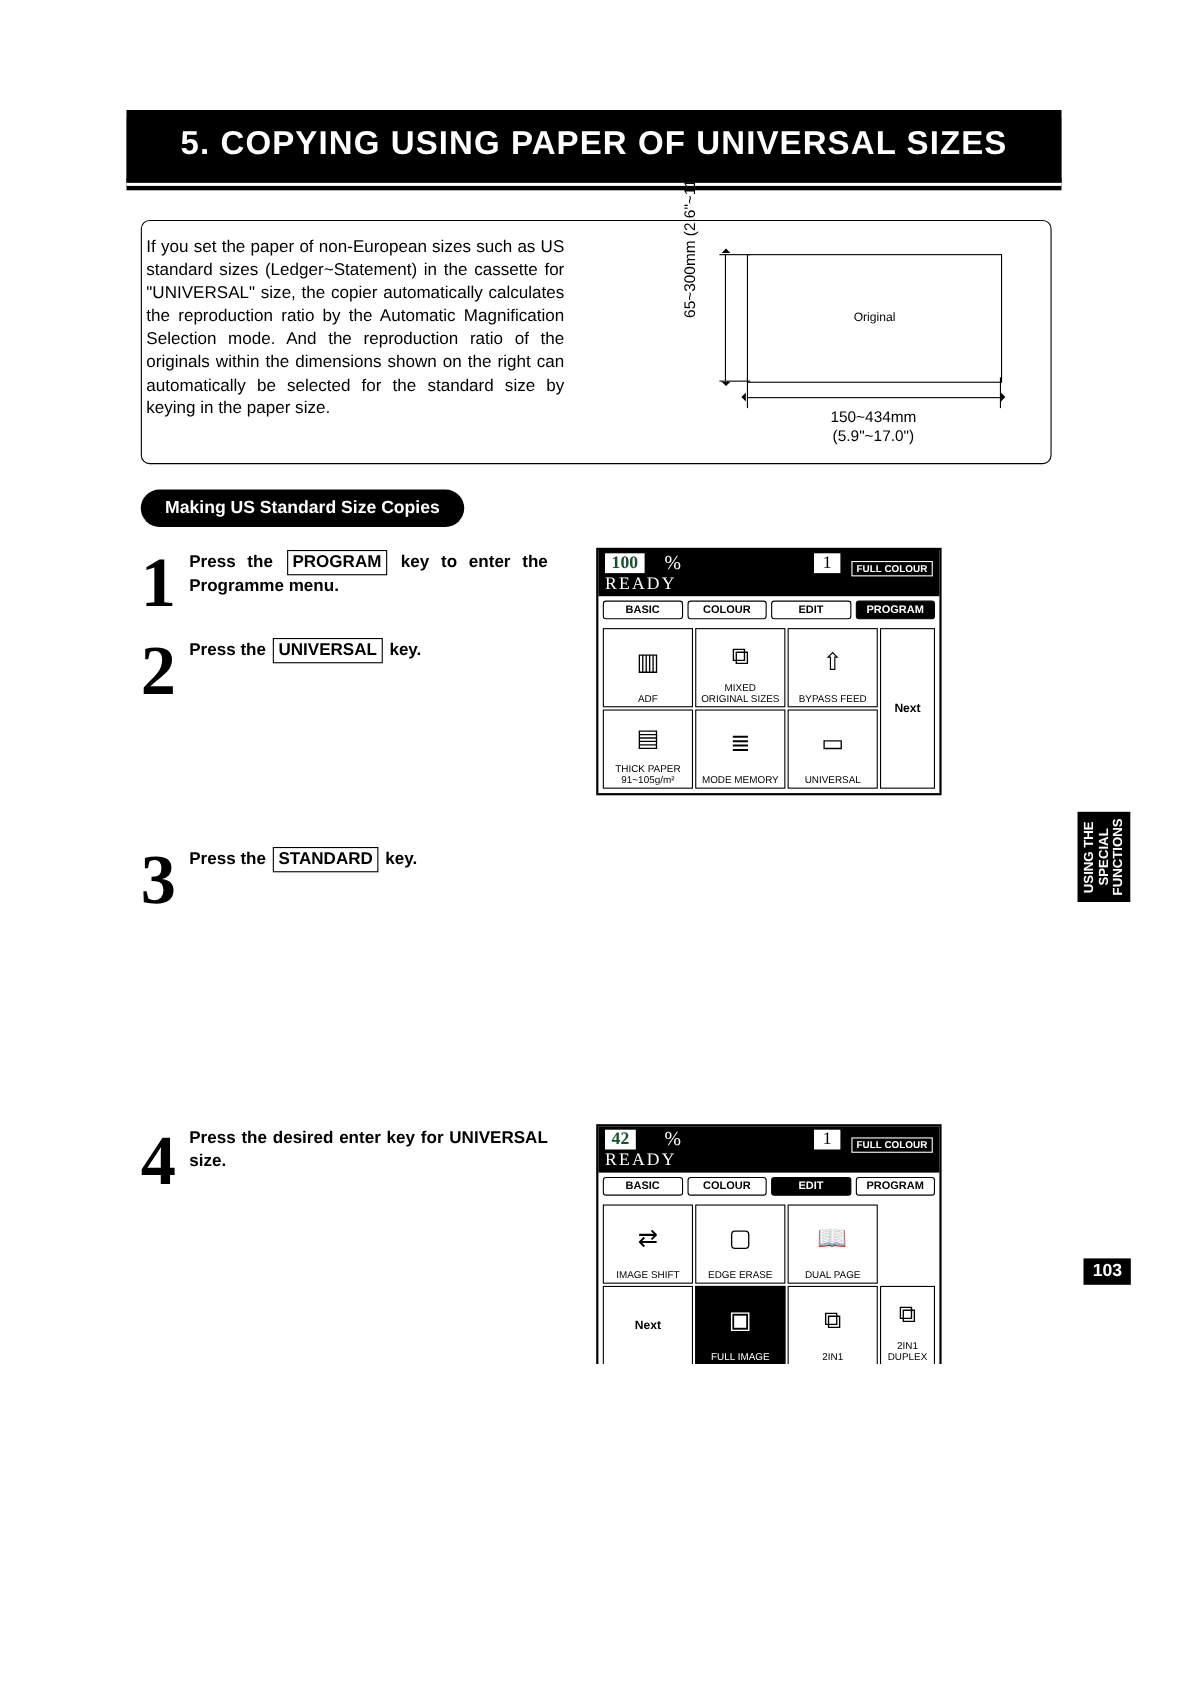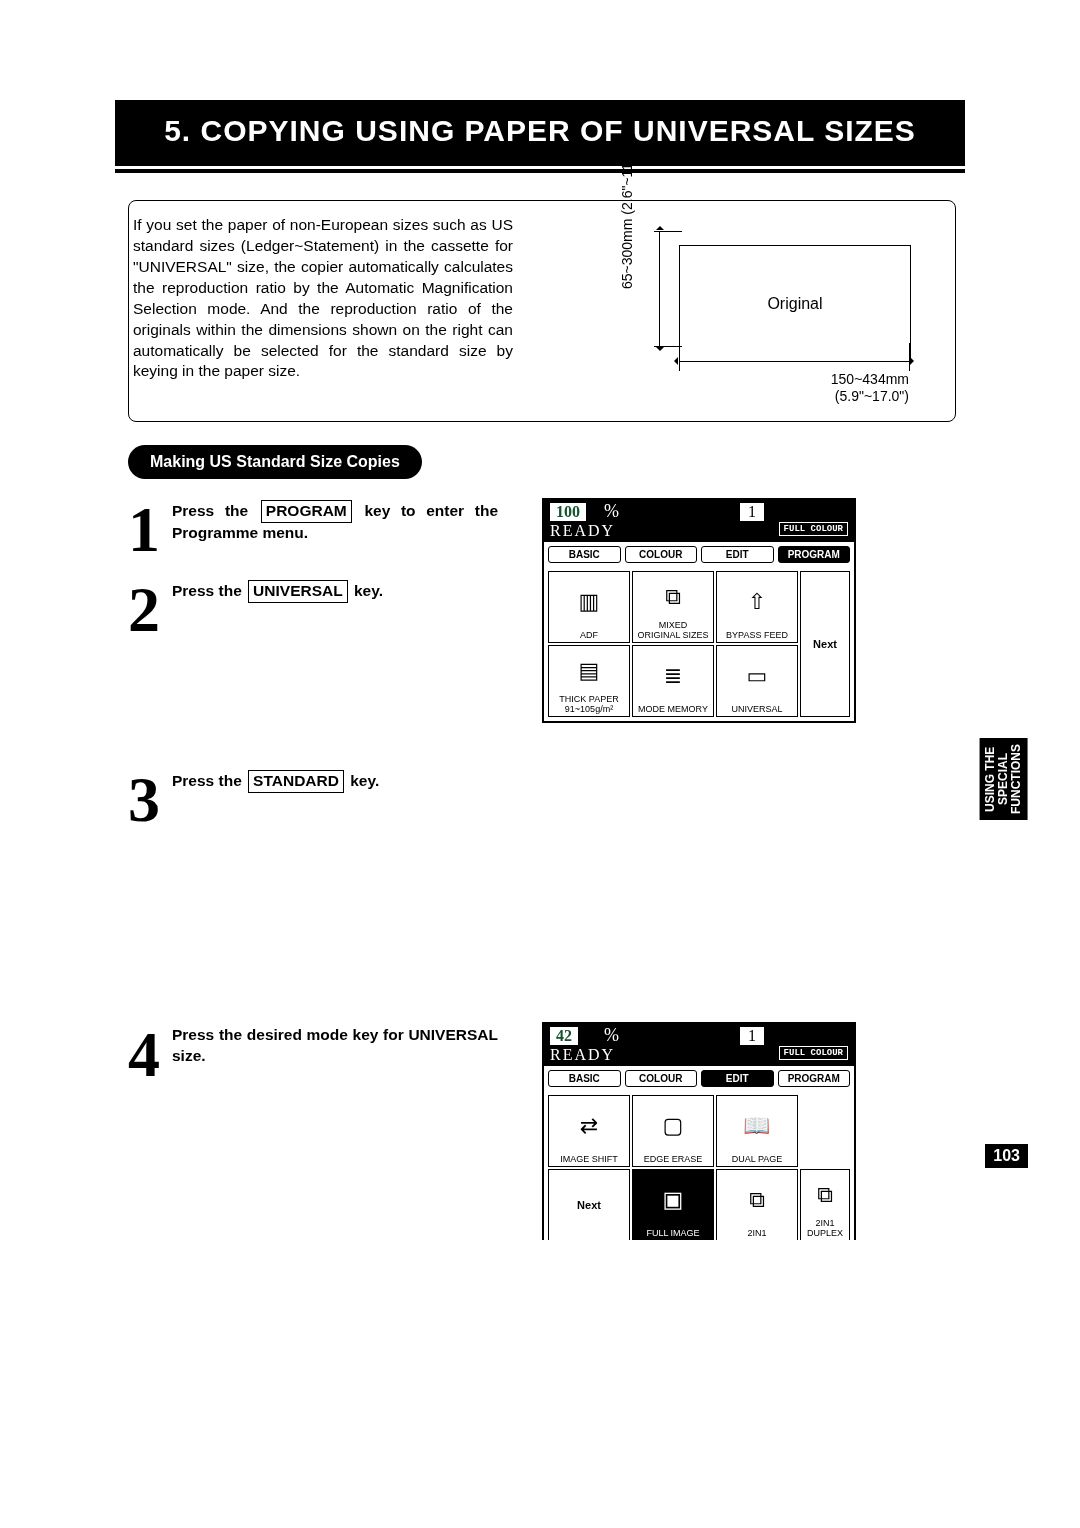--- a/index.html
+++ b/index.html
@@ -52,25 +52,25 @@
   .diagram {
     position: absolute;
     left: 430px;
     top: 20px;
     width: 370px;
     height: 190px;
   }
   .orig-rect {
     position: absolute;
     left: 120px;
-    top: 24px;
+    top: 10px;
     width: 230px;
     height: 115px;
     border: 1px solid #000;
-    font-size: 16px;
+    font-size: 11px;
     text-align: center;
     line-height: 115px;
   }
   .dim-v {
     position: absolute;
     left: 100px;
     top: 10px;
     width: 1px;
     height: 115px;
     border-left: 1px solid #000;
@@ -118,21 +118,21 @@
   .dim-h-tick1, .dim-h-tick2 {
     position: absolute; top: 122px; width: 1px; height: 28px; background: #000;
   }
   .dim-h-tick1 { left: 120px; }
   .dim-h-tick2 { left: 350px; }
   .dim-h-label {
     position: absolute;
     left: 120px;
     top: 150px;
     width: 230px;
-    text-align: right;
+    text-align: center;
     font-size: 14px;
     line-height: 1.2;
   }
 
   .section-pill {
     position: absolute;
     left: 128px;
     top: 445px;
     background: #000;
     color: #fff;
@@ -205,23 +205,23 @@
     position: absolute;
     right: 90px;
     top: 3px;
     background: #fff;
     color:#000;
     padding:0 8px;
     font-size:16px;
     font-family:"Times New Roman",serif;
   }
   .fullc {
-    position:absolute; right:6px; top:22px;
+    position:absolute; right:6px; top:10px;
     border:1px solid #fff; padding:1px 4px; font-size:9px; font-weight:bold;
-    font-family: Liberation Mono, monospace;
+    font-family: Liberation Sans, sans-serif;
     margin-left: 38px;
   }
   .ready {
     position:absolute; left:6px; top:22px; font-size:16px;
     font-family:"Times New Roman",serif; letter-spacing:2px;
   }
   .tabs {
     display:flex; gap:4px; padding:4px;justify-content:flex-end;
   }
   .tab {
@@ -340,21 +340,21 @@
     <div class="step-num">3</div>
     <div class="step-text">
       <span>Press the</span>
       <span class="keycap">STANDARD</span>
       <span>key.</span>
     </div>
   </div>
 
   <div class="step" style="top:1025px">
     <div class="step-num">4</div>
-    <div class="step-text">Press the desired mode key for UNIVERSAL size.</div>
+    <div class="step-text">Press the desired enter key for UNIVERSAL size.</div>
   </div>
 
   <div class="panel" style="top:498px">
     <div class="p-top">
       <span class="zoom-box">100</span>
       <span class="pct">%</span>
       <span class="copy-box">1</span>
       <span class="fullc">FULL COLOUR</span>
       <span class="ready">READY</span>
     </div>

